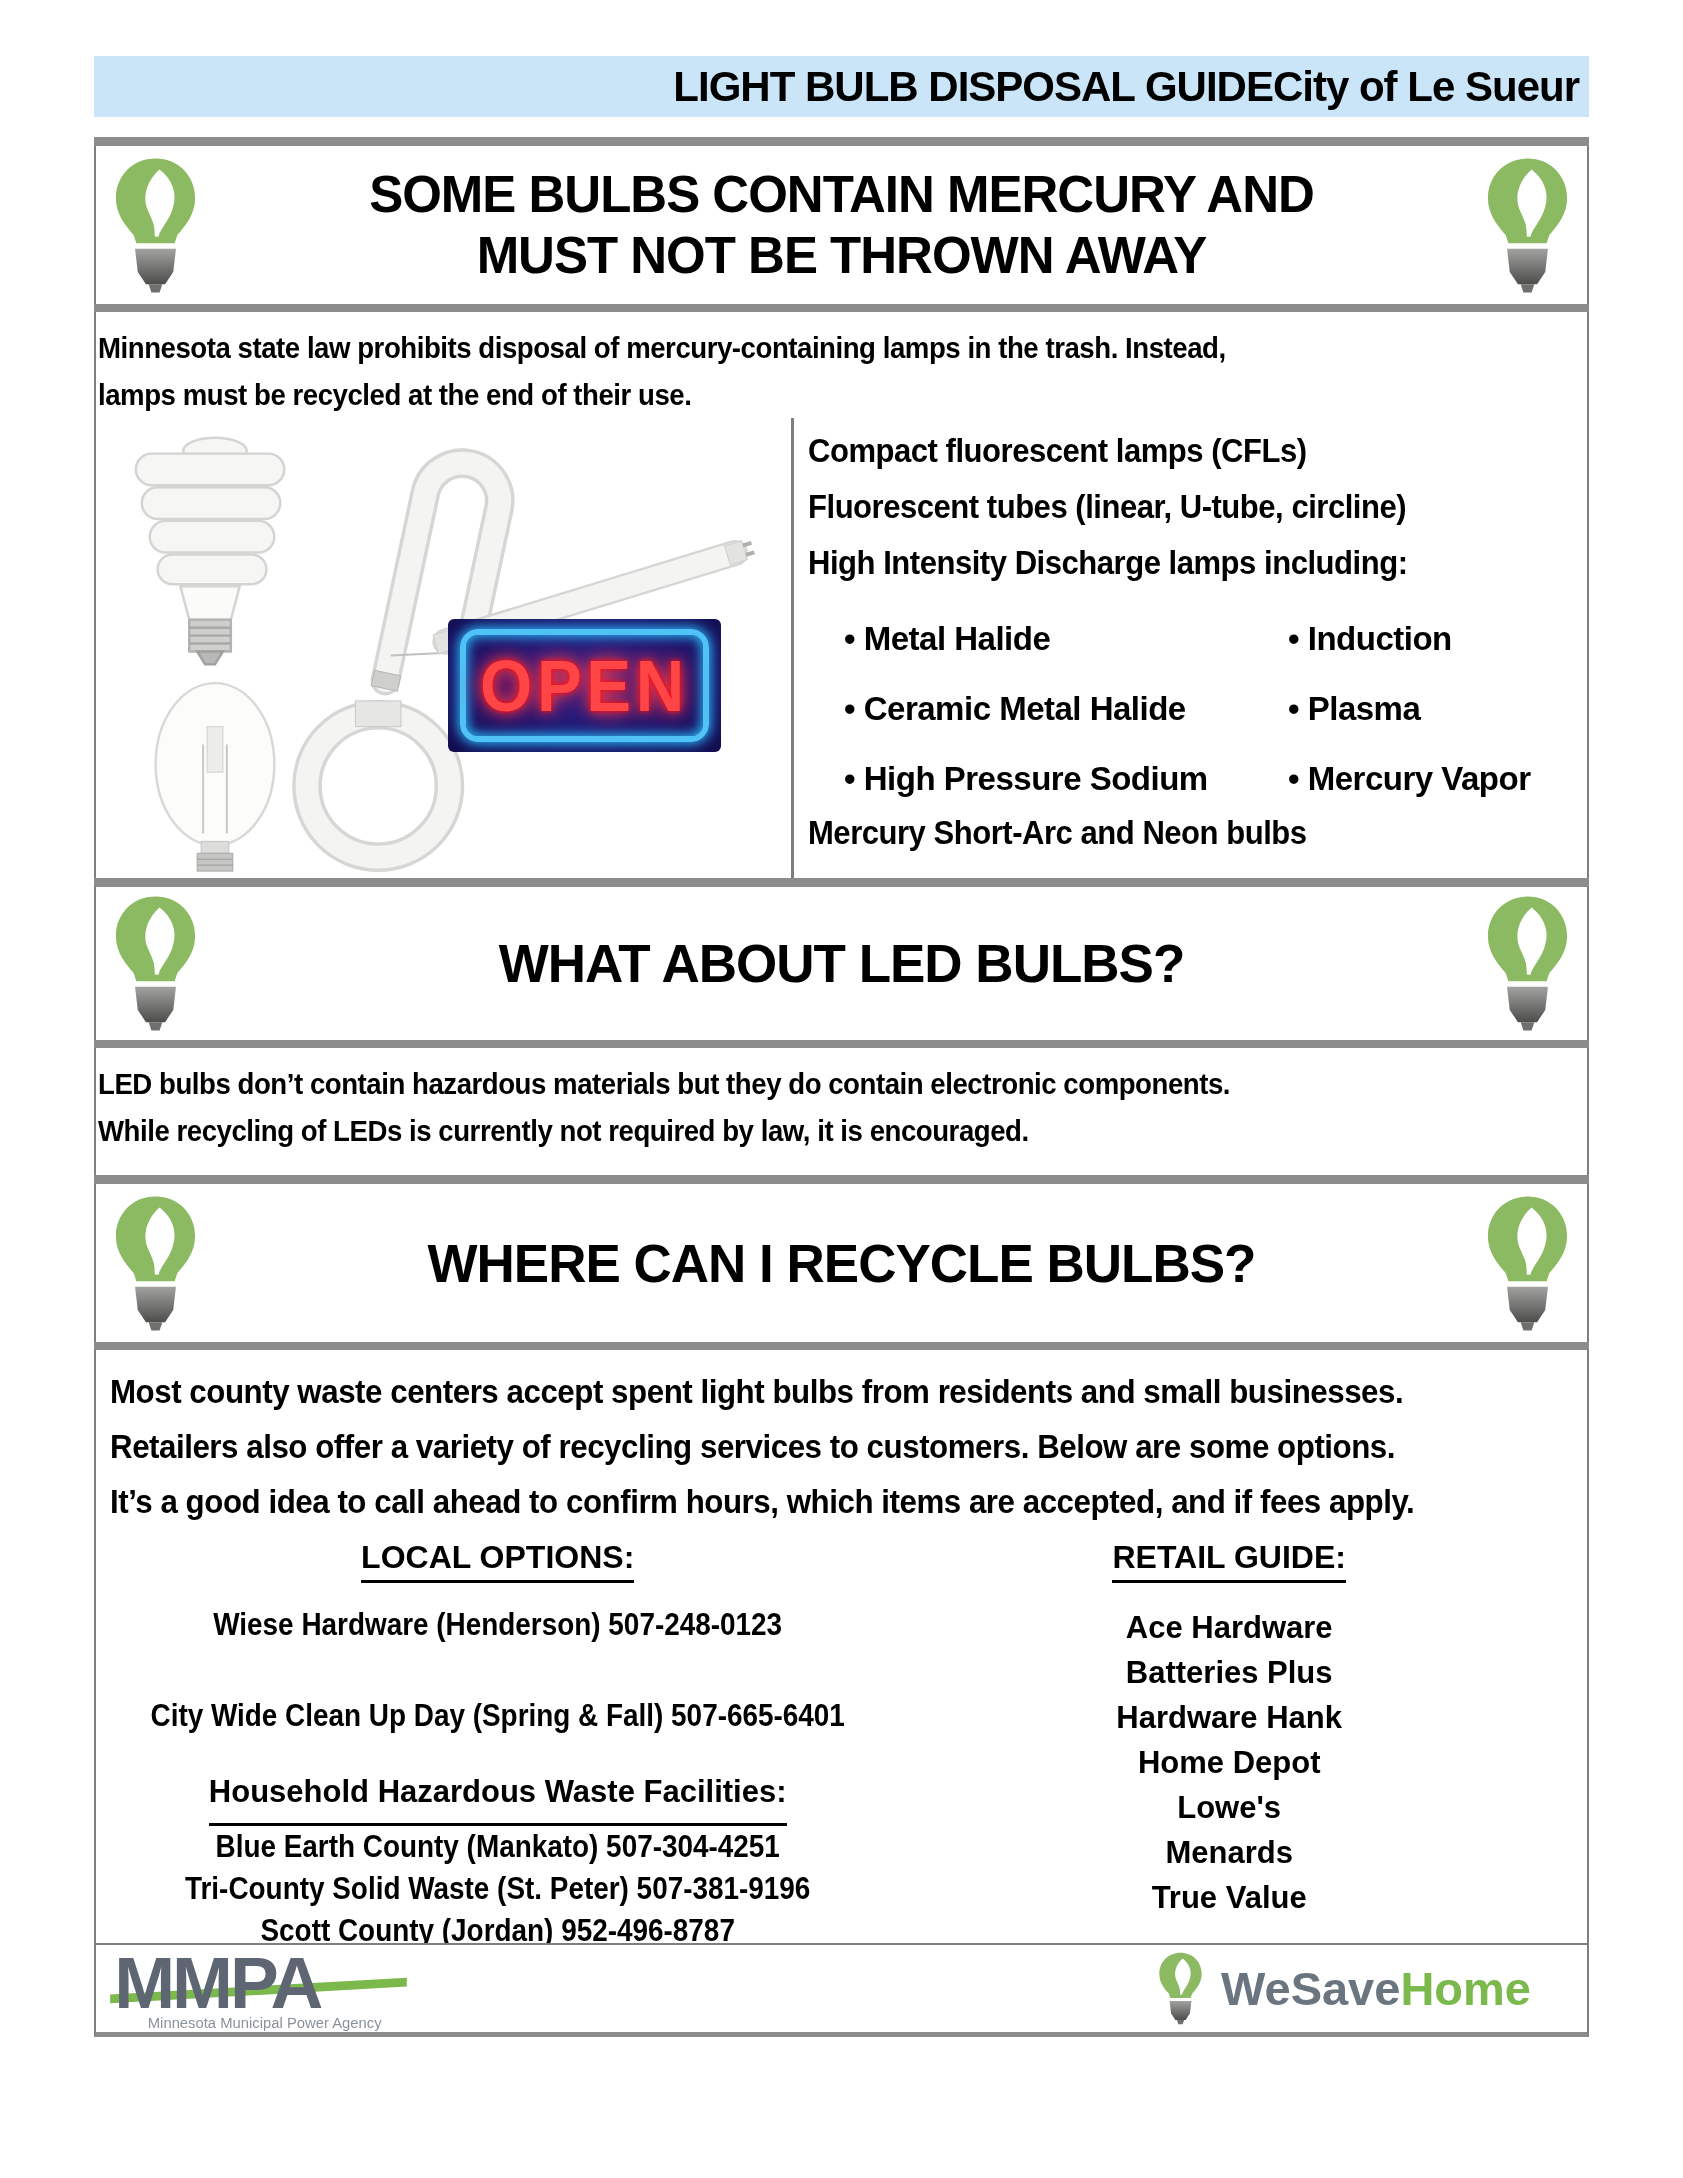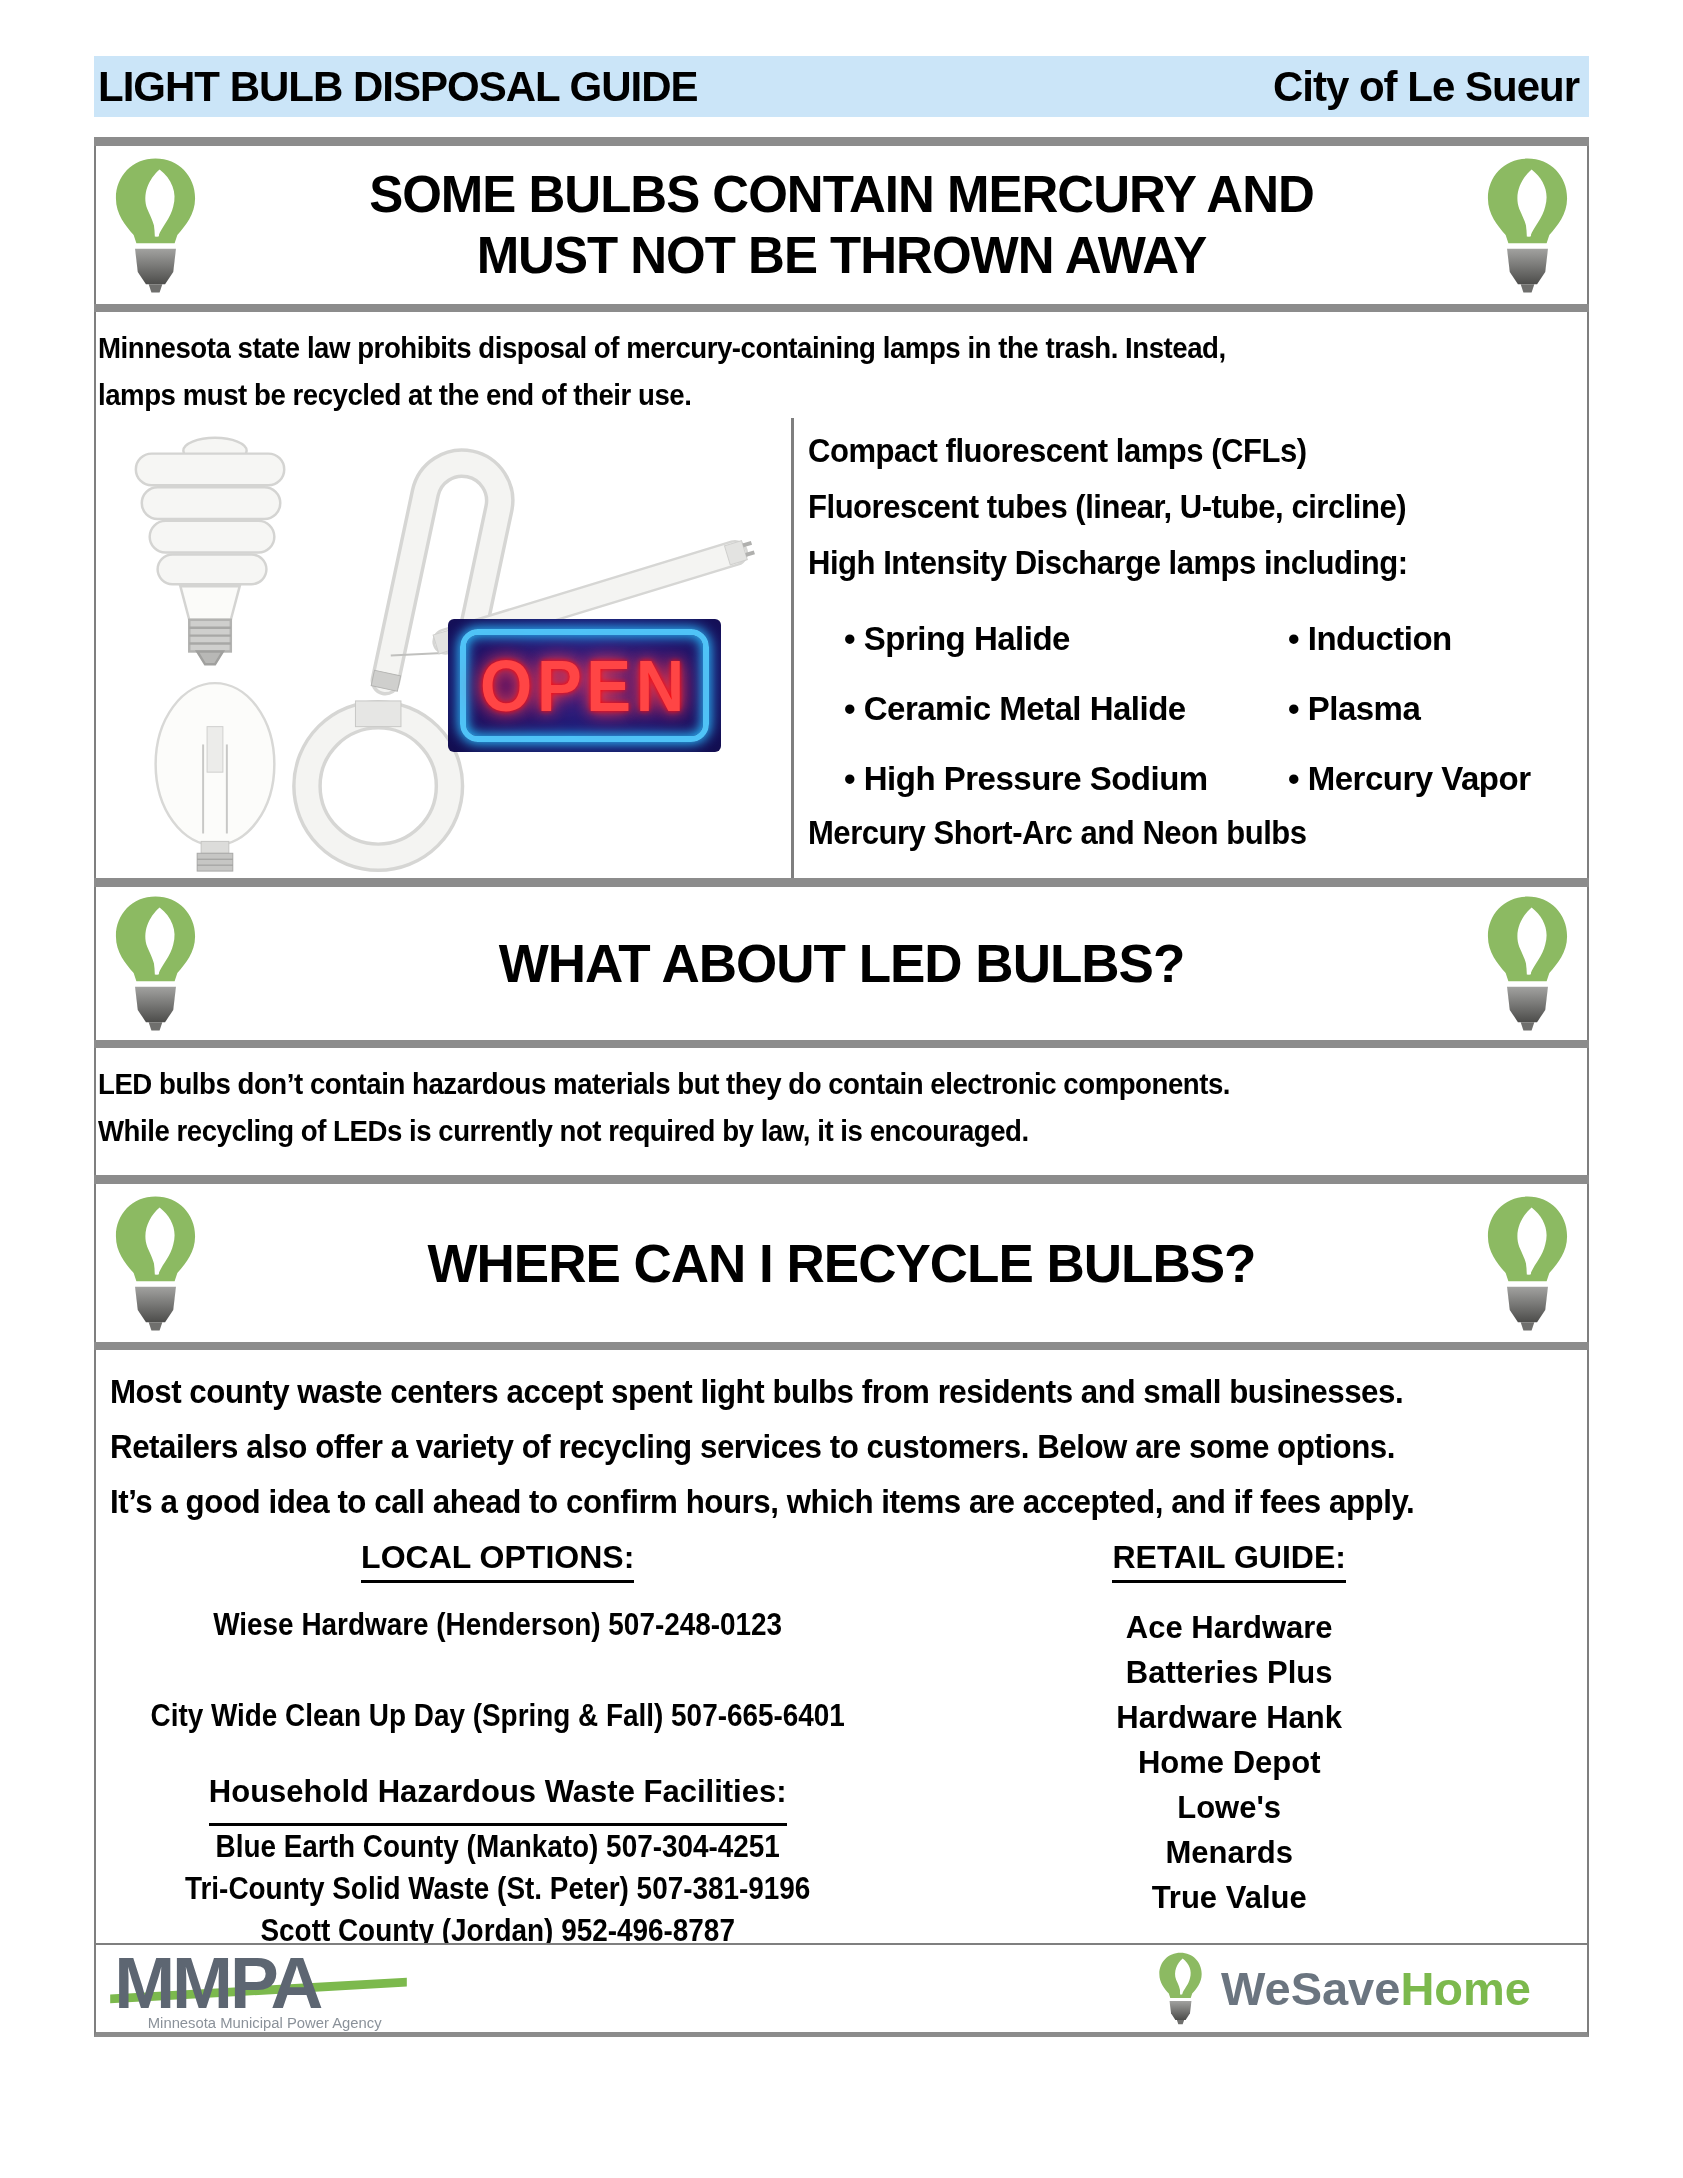--- a/index.html
+++ b/index.html
@@ -1,21 +1,21 @@
 <!DOCTYPE html>
 <html><head>
 <meta charset="utf-8">
 <style>
   html,body{margin:0;padding:0;background:#ffffff;}
   body{width:1683px;height:2178px;position:relative;font-family:"Liberation Sans","DejaVu Sans",sans-serif;color:#000;}
   .page{position:absolute;inset:0;}
 
   
   .top-banner{position:absolute;left:94px;top:56px;width:1495px;height:61px;background:#cbe5f8;
-    display:flex;justify-content:space-between;align-items:center;box-sizing:border-box;
+    display:flex;justify-content:flex-end;align-items:center;box-sizing:border-box;
     padding:0 10px 0 4px;font-size:42px;font-weight:bold;letter-spacing:-1px;}
 
   
   .doc{position:absolute;left:94px;top:137px;width:1495px;box-sizing:border-box;}
   .hbar{height:9px;background:#8c8c8c;}
   .hbar.thin{height:8px;}
   .cell{border-left:2px solid #7f7f7f;border-right:2px solid #7f7f7f;box-sizing:border-box;background:#fff;position:relative;}
 
   
   .title-row{display:flex;align-items:center;}
@@ -185,21 +185,21 @@
           <div class="open-frame"></div>
           <div class="open-text">OPEN</div>
         </div>
       </div>
 
       <div class="list-cell">
         <div class="lamp-line">Compact fluorescent lamps (CFLs)</div>
         <div class="lamp-line">Fluorescent tubes (linear, U-tube, circline)</div>
         <div class="lamp-line">High Intensity Discharge lamps including:</div>
         <div class="hid-grid">
-          <div class="hid-item">Spring Halide</div>
+          <div class="hid-item">Metal Halide</div>
           <div class="hid-item">Induction</div>
           <div class="hid-item">Ceramic Metal Halide</div>
           <div class="hid-item">Plasma</div>
           <div class="hid-item">High Pressure Sodium</div>
           <div class="hid-item">Mercury Vapor</div>
         </div>
         <div class="other-bulbs">Mercury Short-Arc and Neon bulbs</div>
       </div>
     </div>
 

